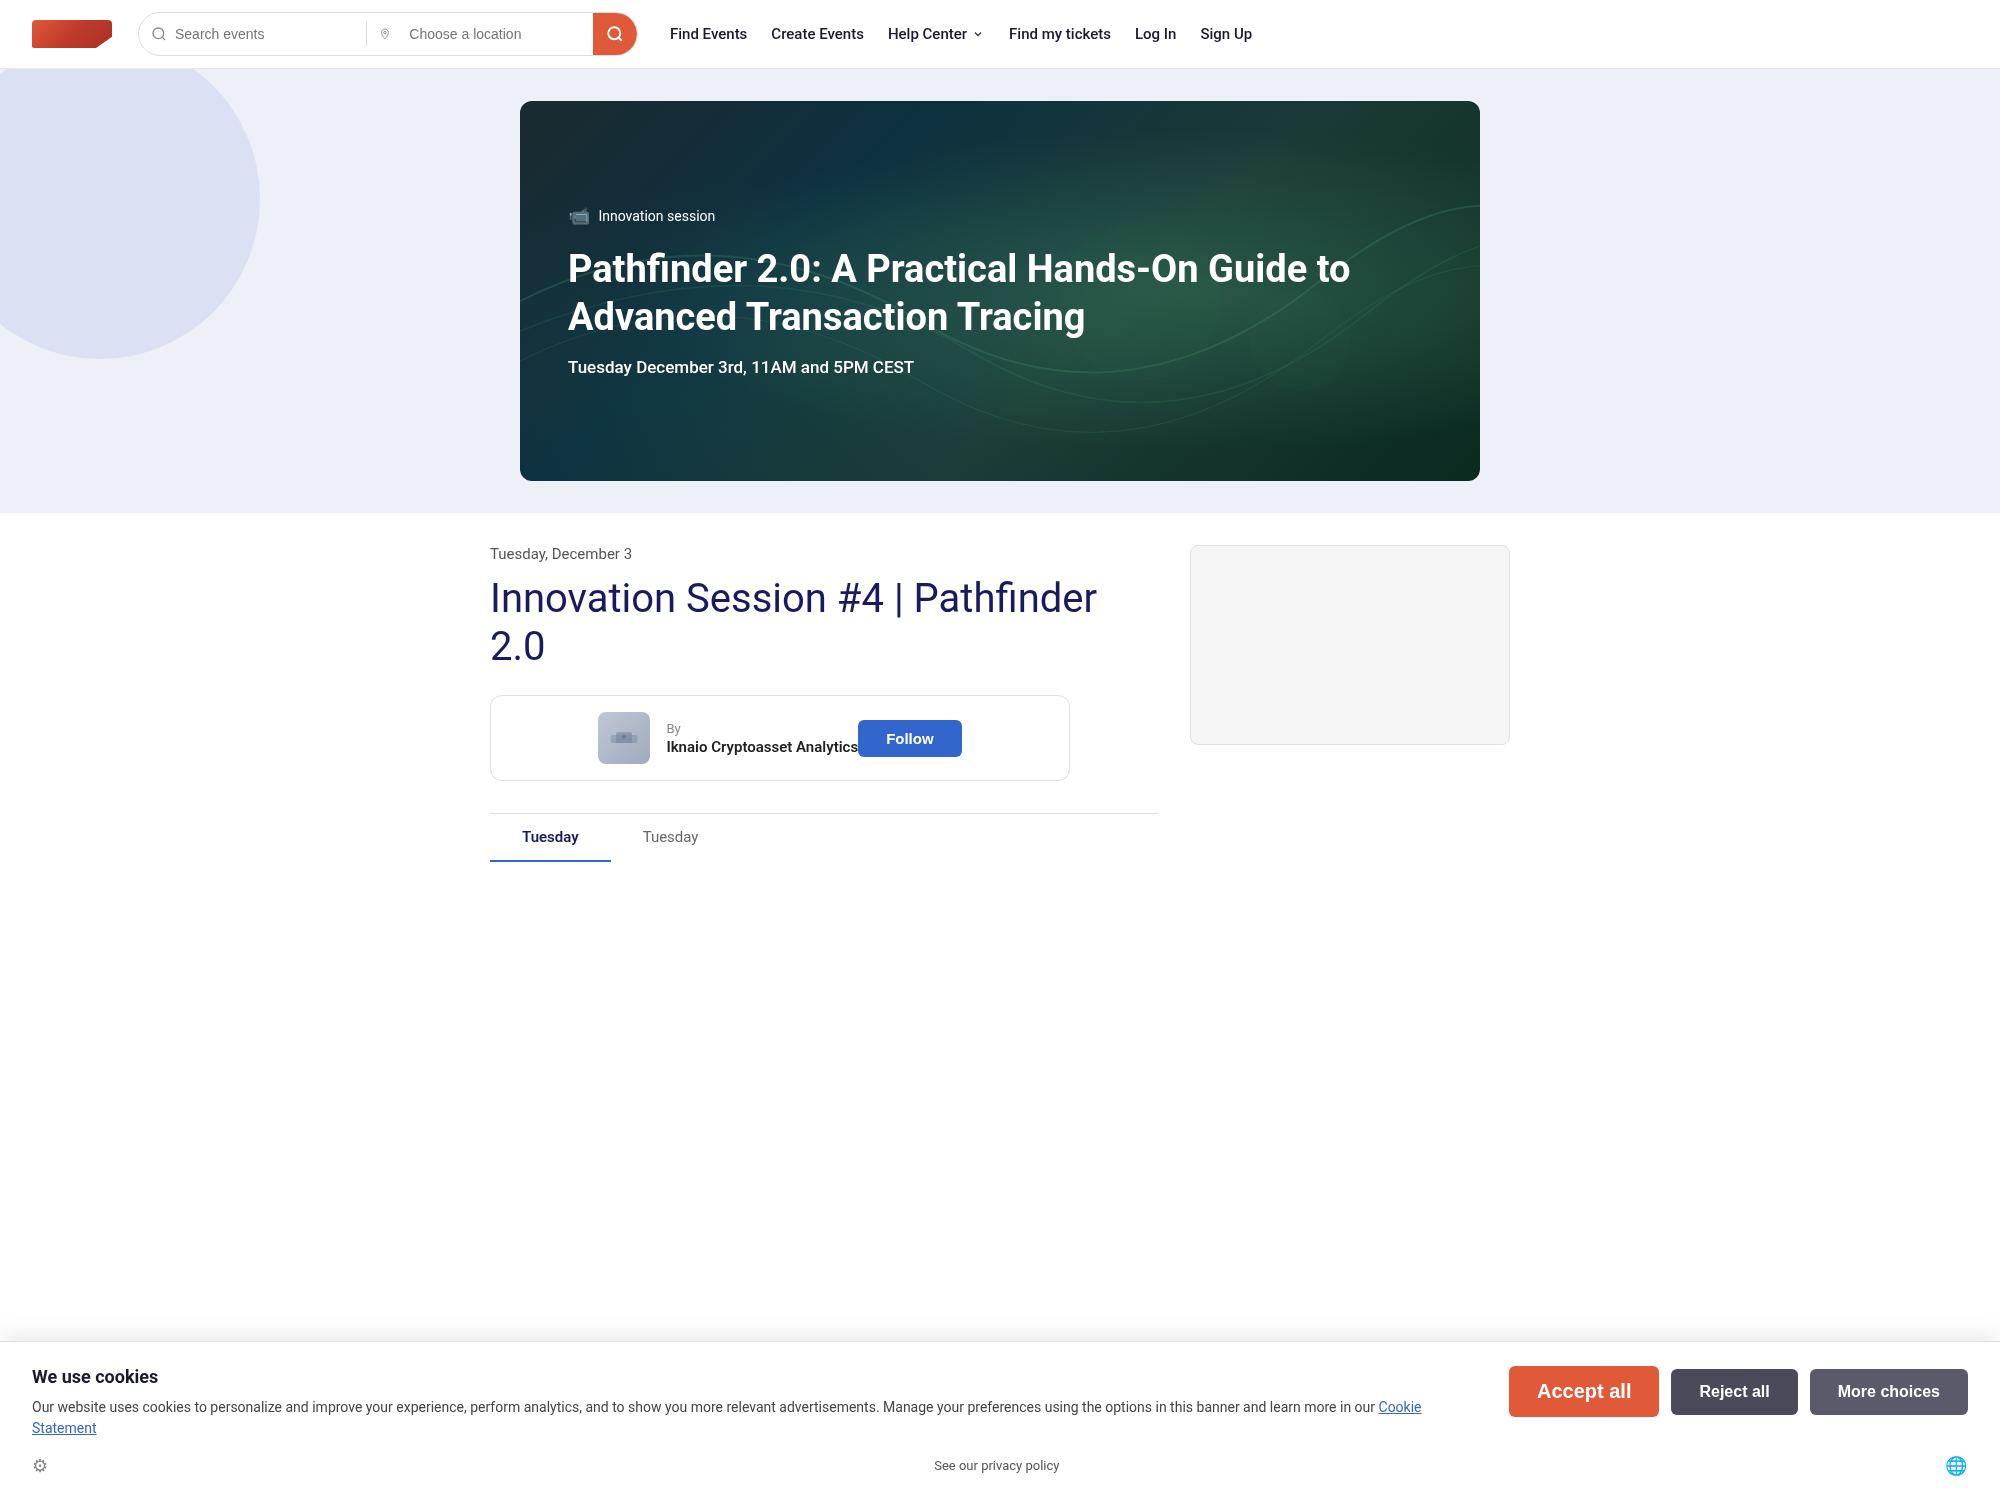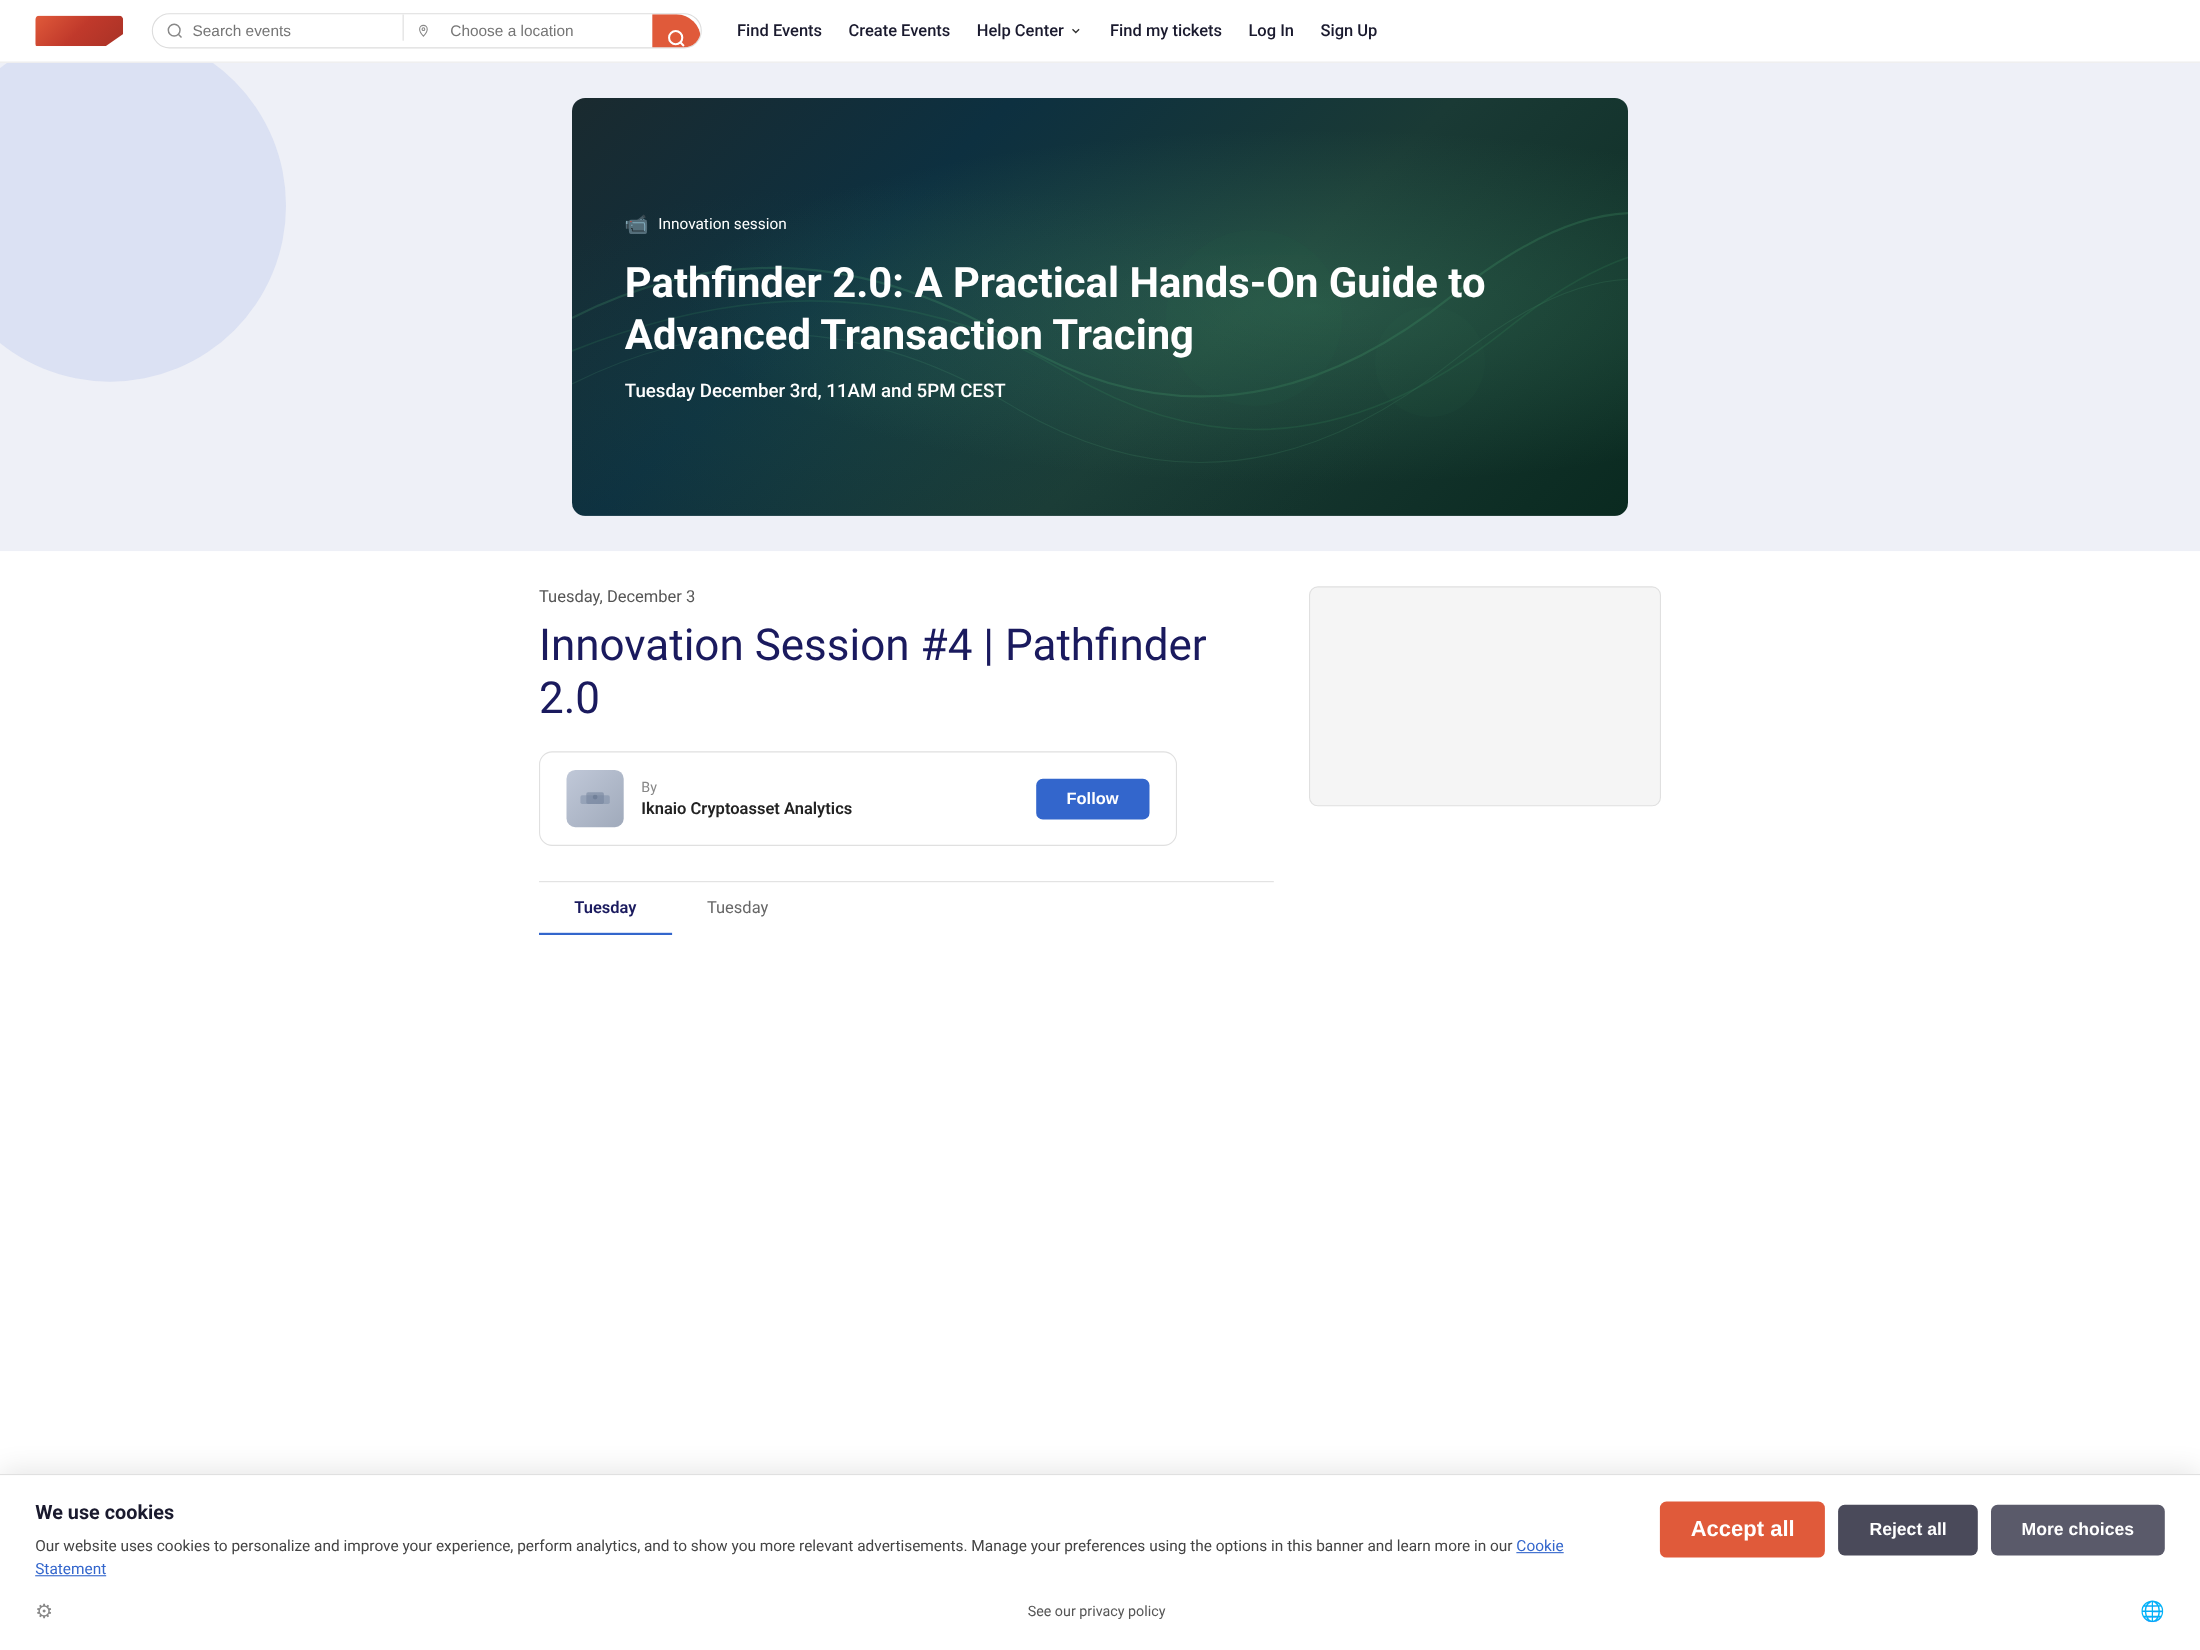--- a/index.html
+++ b/index.html
@@ -12,23 +12,23 @@
       background: #fff; position: sticky; top: 0; z-index: 100;
     }
     .logo-area { width: 90px; flex-shrink: 0; }
     .logo-img {
       width: 80px; height: 28px;
       background: linear-gradient(135deg, #e05a3a 0%, #c0392b 50%, #a93226 100%);
       border-radius: 4px 4px 8px 2px;
       clip-path: polygon(0 0, 100% 0, 100% 60%, 80% 100%, 0 100%);
     }
     .search-bar {
-      display: flex; flex: 1; max-width: 500px;
+      display: flex; align-items: center; flex: 1; max-width: 500px;
       border: 1.5px solid #ddd; border-radius: 28px; overflow: hidden;
-      height: 32px;
+      height: 44px;
     }
     .search-input-wrap {
       display: flex; align-items: center; flex: 1; padding: 0 12px; gap: 8px;
     }
     .search-input-wrap svg { color: #888; flex-shrink: 0; }
     .search-input-wrap input {
       border: none; outline: none; font-size: 14px; width: 100%; background: transparent; color: #333;
     }
     .location-sep { width: 1px; height: 24px; background: #ddd; }
     .location-wrap {
@@ -92,21 +92,21 @@
     
     .main-content { max-width: 1100px; margin: 0 auto; padding: 32px 40px; }
     .event-date-line { font-size: 15px; color: #555; margin-bottom: 12px; }
     .event-title {
       font-size: 40px; font-weight: 400; color: #1a1a5e; line-height: 1.2; margin-bottom: 24px;
     }
     .event-description { font-size: 15px; color: #444; line-height: 1.6; margin-bottom: 32px; max-width: 580px; }
 
     
     .organizer-card {
-      display: flex; align-items: center; justify-content: space-between;
+      display: flex; align-items: center; justify-content: center;
       background: #fff; border: 1px solid #e0e0e0; border-radius: 12px;
       padding: 16px 24px; max-width: 580px;
     }
     .organizer-left { display: flex; align-items: center; gap: 16px; }
     .org-avatar {
       width: 52px; height: 52px; background: #ddd; border-radius: 8px;
       display: flex; align-items: center; justify-content: center; overflow: hidden;
       background: linear-gradient(135deg, #c0c8d8, #a0aabb);
     }
     .org-avatar svg { width: 32px; opacity: 0.6; }

